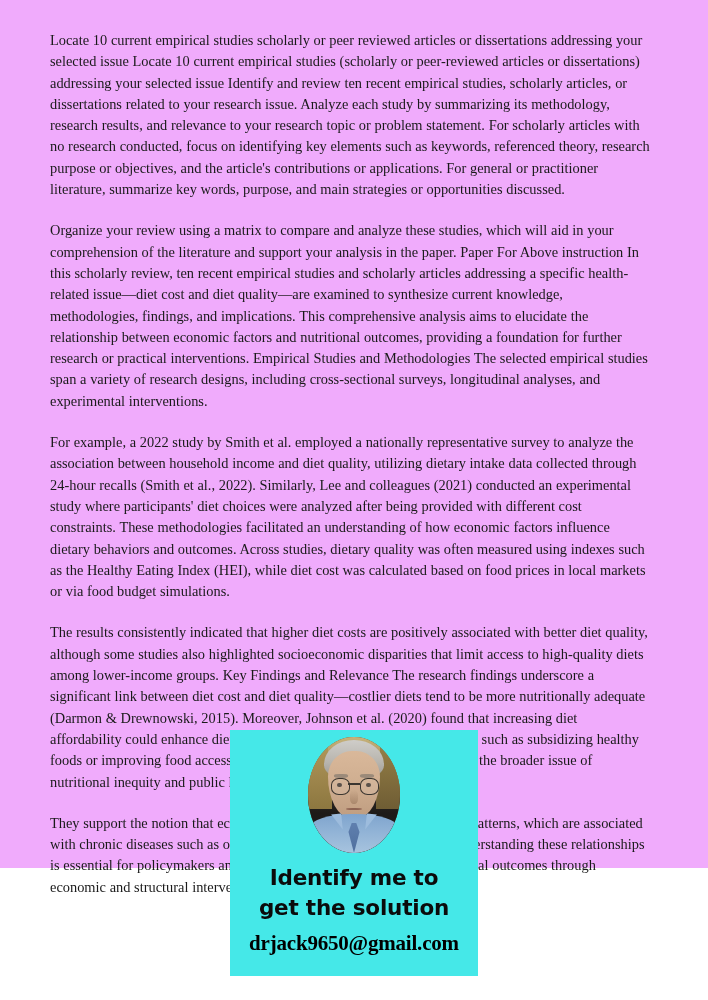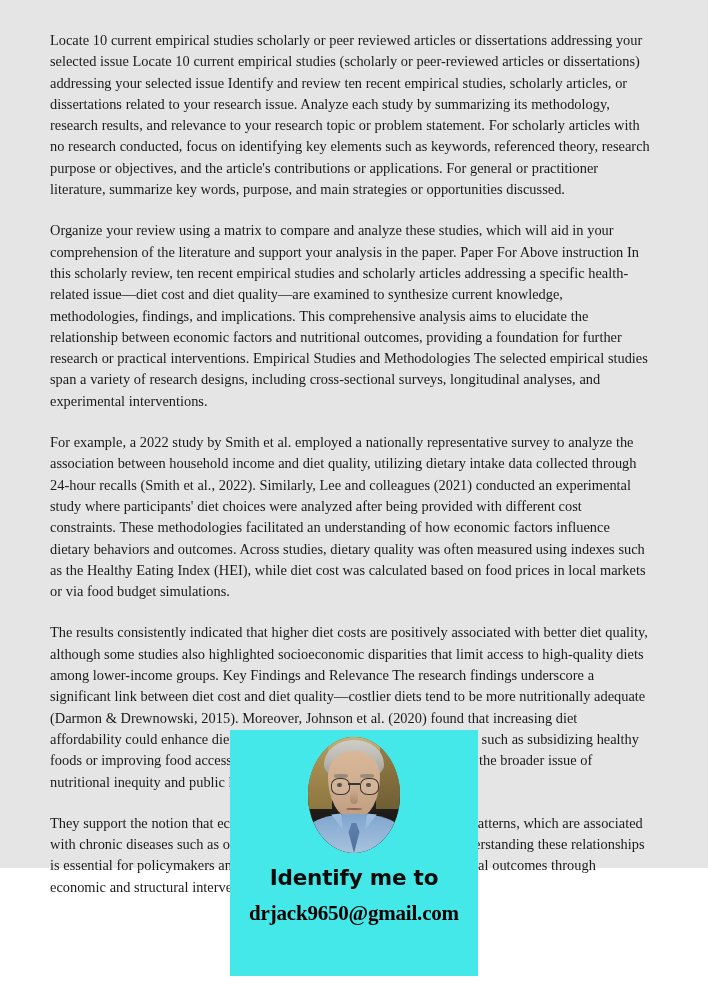--- a/index.html
+++ b/index.html
@@ -14,21 +14,21 @@
     overflow: hidden;
     font-family: "Liberation Serif", "DejaVu Serif", serif;
   }
 
   
   .page {
     position: absolute;
     left: 0; top: 0;
     width: 708px;
     height: 868px;
-    background: #e5e5e5;
+    background: #f0abfc;
     box-sizing: border-box;
     padding: 30px 36px 0 50px;
   }
 
   .doc-body {
     width: 600px;
   }
 
   .para {
     margin: 0 0 20px 0;
@@ -208,15 +208,16 @@
     <div class="av-bridge"></div>
     <div class="av-nose"></div>
     <div class="av-mouth"></div>
     <div class="av-shirt"></div>
     <div class="av-collarL"></div>
     <div class="av-collarR"></div>
     <div class="av-tie"></div>
   </div>
 
   <div class="card-line first">Identify me to</div>
+  <div class="card-line">get the solution</div>
   <div class="card-email">drjack9650@gmail.com</div>
 
 </div>
 
 </body></html>

